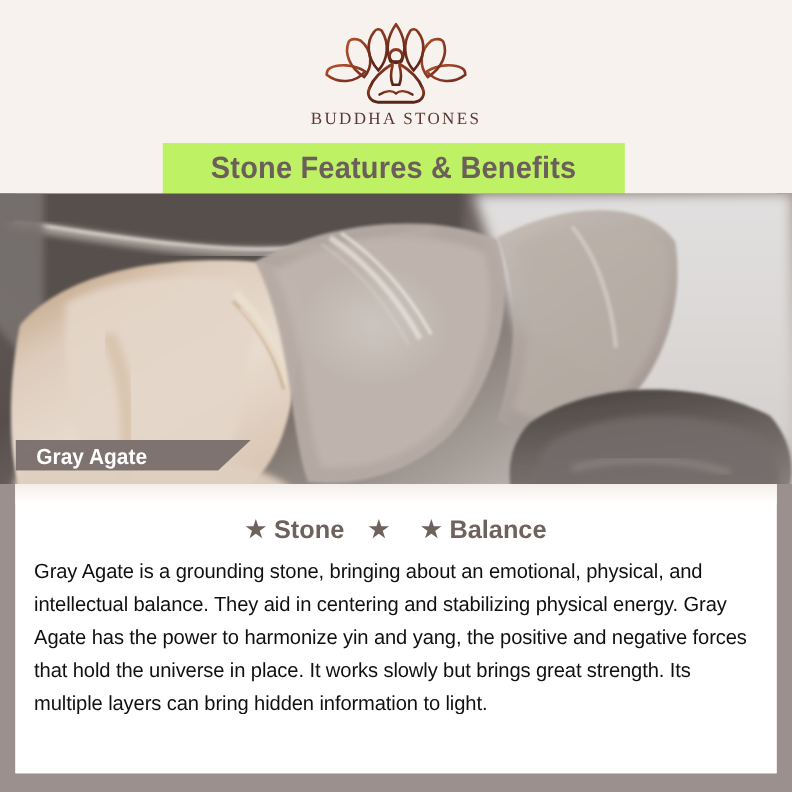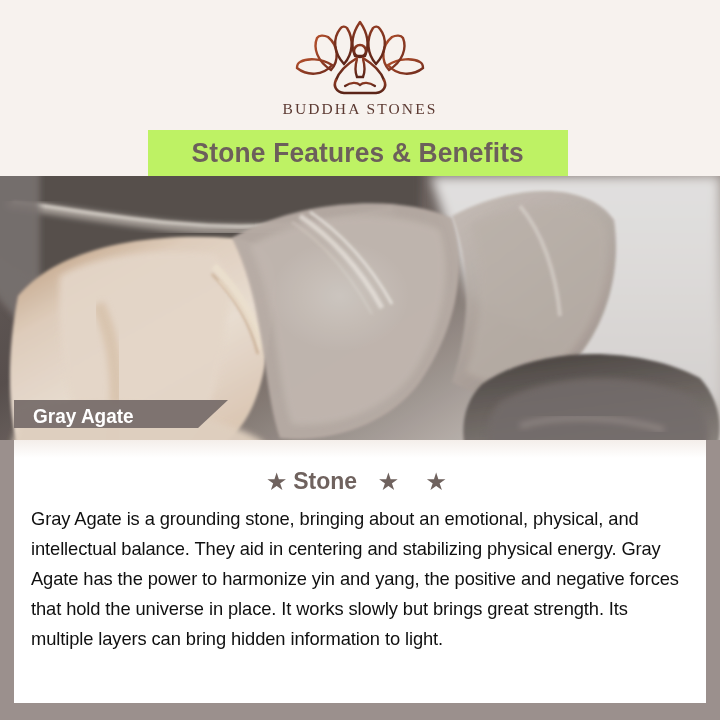--- a/index.html
+++ b/index.html
@@ -293,19 +293,20 @@
     <div class="keywords">
       <div class="kw">
         <span class="star">★</span>
         <span>Stone</span>
       </div>
       <div class="kw">
         <span class="star">★</span>
       </div>
       <div class="kw">
         <span class="star">★</span>
+        <span>Balance</span>
       </div>
     </div>
 
     <div class="body-copy">Gray Agate is a grounding stone, bringing about an emotional, physical, and intellectual balance. They aid in centering and stabilizing physical energy. Gray Agate has the power to harmonize yin and yang, the positive and negative forces that hold the universe in place. It works slowly but brings great strength. Its multiple layers can bring hidden information to light.</div>
   </div>
 
 </div>
 
 </body></html>

